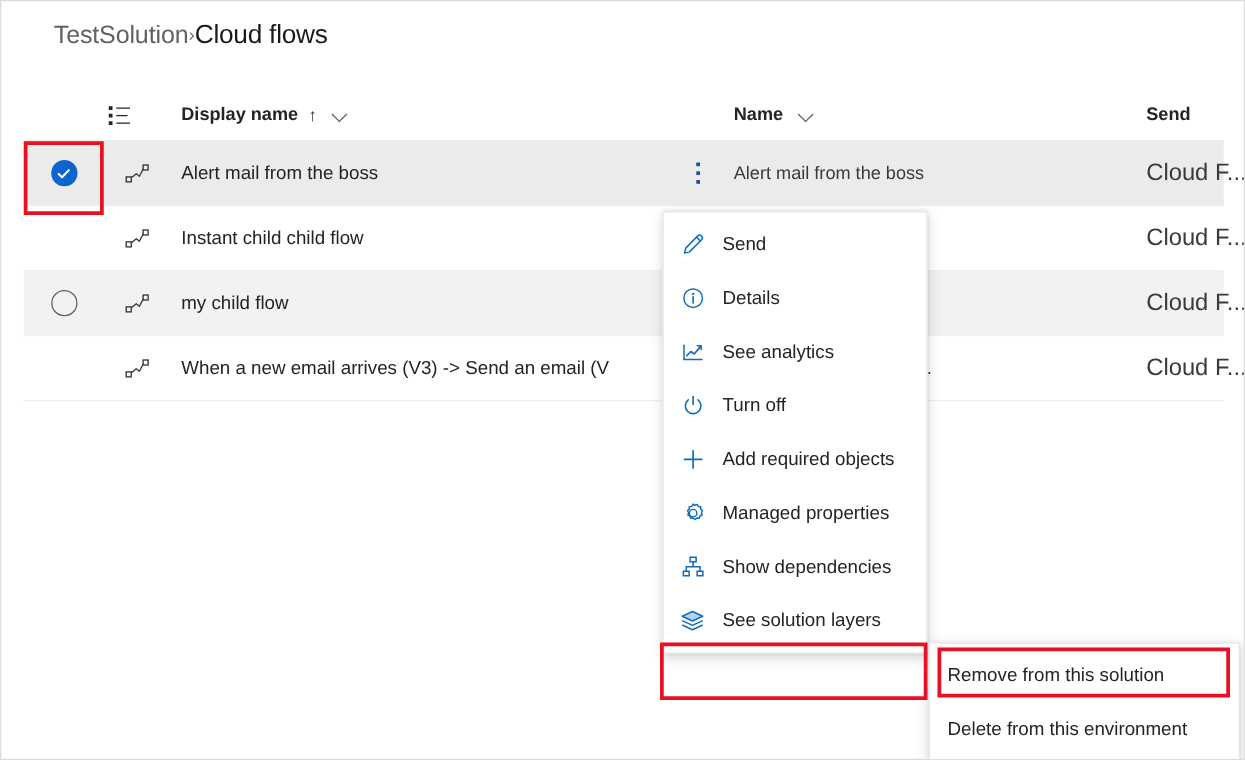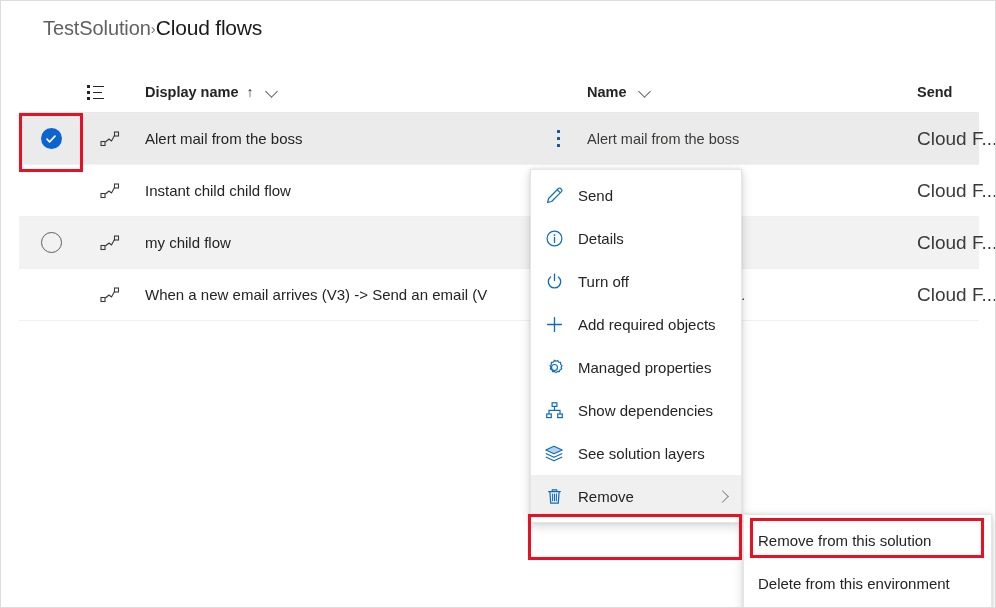--- a/index.html
+++ b/index.html
@@ -453,20 +453,31 @@
       <span class="menu-ico">
         <svg width="19" height="19" viewBox="0 0 19 19">
             <circle cx="9.5" cy="9.5" r="7.4" fill="none" stroke="#0f6cbd" stroke-width="1.2"></circle>
             <circle cx="9.5" cy="6.1" r="0.95" fill="#0f6cbd"></circle>
             <path d="M9.5 8.4 V13.4" stroke="#0f6cbd" stroke-width="1.3" stroke-linecap="round"></path>
           </svg>
       </span>
       <span>Details</span>
     </div>
 
+    <div class="menu-item">
+      <span class="menu-ico">
+        <svg width="19" height="19" viewBox="0 0 19 19">
+            <path d="M2.2 15.6 V4.2" stroke="#0f6cbd" stroke-width="1.2" stroke-linecap="round"></path>
+            <path d="M2.2 15.6 H16.6" stroke="#0f6cbd" stroke-width="1.2" stroke-linecap="round"></path>
+            <path d="M4.4 12.6 L7.6 9.2 L10.4 11.2 L15.4 5.1" fill="none" stroke="#0f6cbd" stroke-width="1.3" stroke-linejoin="round" stroke-linecap="round"></path>
+            <path d="M12.4 4.6 H15.9 V8.0" fill="none" stroke="#0f6cbd" stroke-width="1.3" stroke-linejoin="round"></path>
+          </svg>
+      </span>
+      <span>See analytics</span>
+    </div>
 
     <div class="menu-item">
       <span class="menu-ico">
         <svg width="19" height="19" viewBox="0 0 19 19">
             <path d="M5.6 4.9 a6.2 6.2 0 1 0 7.8 0" fill="none" stroke="#0f6cbd" stroke-width="1.3" stroke-linecap="round"></path>
             <path d="M9.5 2.2 V8.6" stroke="#0f6cbd" stroke-width="1.3" stroke-linecap="round"></path>
           </svg>
       </span>
       <span>Turn off</span>
     </div>
@@ -508,32 +519,20 @@
       <span class="menu-ico">
         <svg width="20" height="19" viewBox="0 0 20 19">
           <path d="M10 2.2 L18.2 6.0 L10 9.8 L1.8 6.0 Z" fill="#0f6cbd" fill-opacity="0.30" stroke="#0f6cbd" stroke-width="1.15" stroke-linejoin="round"></path>
           <path d="M1.8 9.5 L10 13.3 L18.2 9.5" fill="none" stroke="#0f6cbd" stroke-width="1.15" stroke-linejoin="round"></path>
           <path d="M1.8 13.0 L10 16.8 L18.2 13.0" fill="none" stroke="#0f6cbd" stroke-width="1.15" stroke-linejoin="round"></path>
         </svg>
       </span>
       <span>See solution layers</span>
     </div>
 
-    <div class="menu-item hovered">
-      <span class="menu-ico">
-        <svg width="19" height="19" viewBox="0 0 19 19">
-          <path d="M3.6 4.6 H15.4" stroke="#0f6cbd" stroke-width="1.25" stroke-linecap="round"></path>
-          <path d="M7.2 4.6 V2.9 H11.8 V4.6" fill="none" stroke="#0f6cbd" stroke-width="1.2" stroke-linejoin="round"></path>
-          <path d="M4.9 4.6 L5.7 16.2 H13.3 L14.1 4.6" fill="none" stroke="#0f6cbd" stroke-width="1.2" stroke-linejoin="round"></path>
-          <path d="M7.6 7.1 V13.7 M9.5 7.1 V13.7 M11.4 7.1 V13.7" stroke="#0f6cbd" stroke-width="1.05" stroke-linecap="round"></path>
-        </svg>
-      </span>
-      <span>Remove</span>
-      <span class="submenu-arrow"></span>
-    </div>
   </div>
 
   <div class="submenu">
     <div class="submenu-item">
       <span>Remove from this solution</span>
     </div>
     <div class="submenu-item">
       <span>Delete from this environment</span>
     </div>
   </div>

